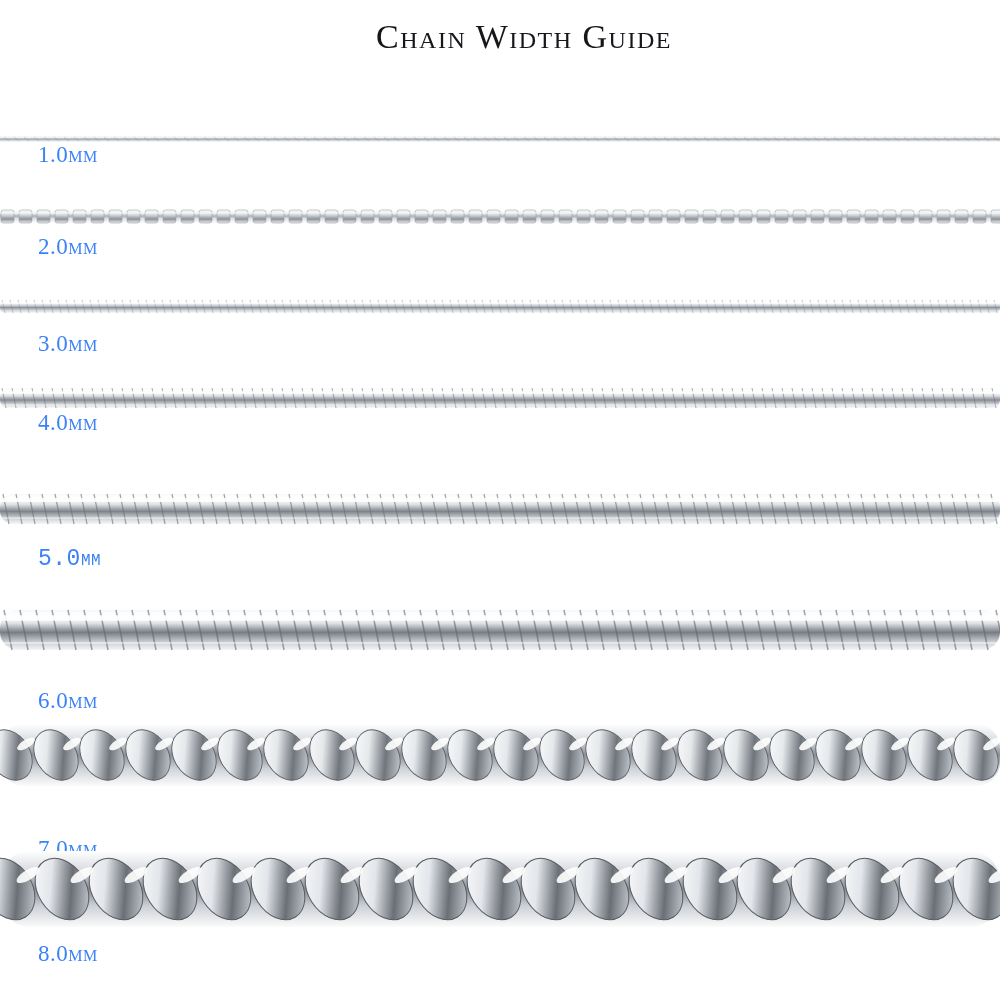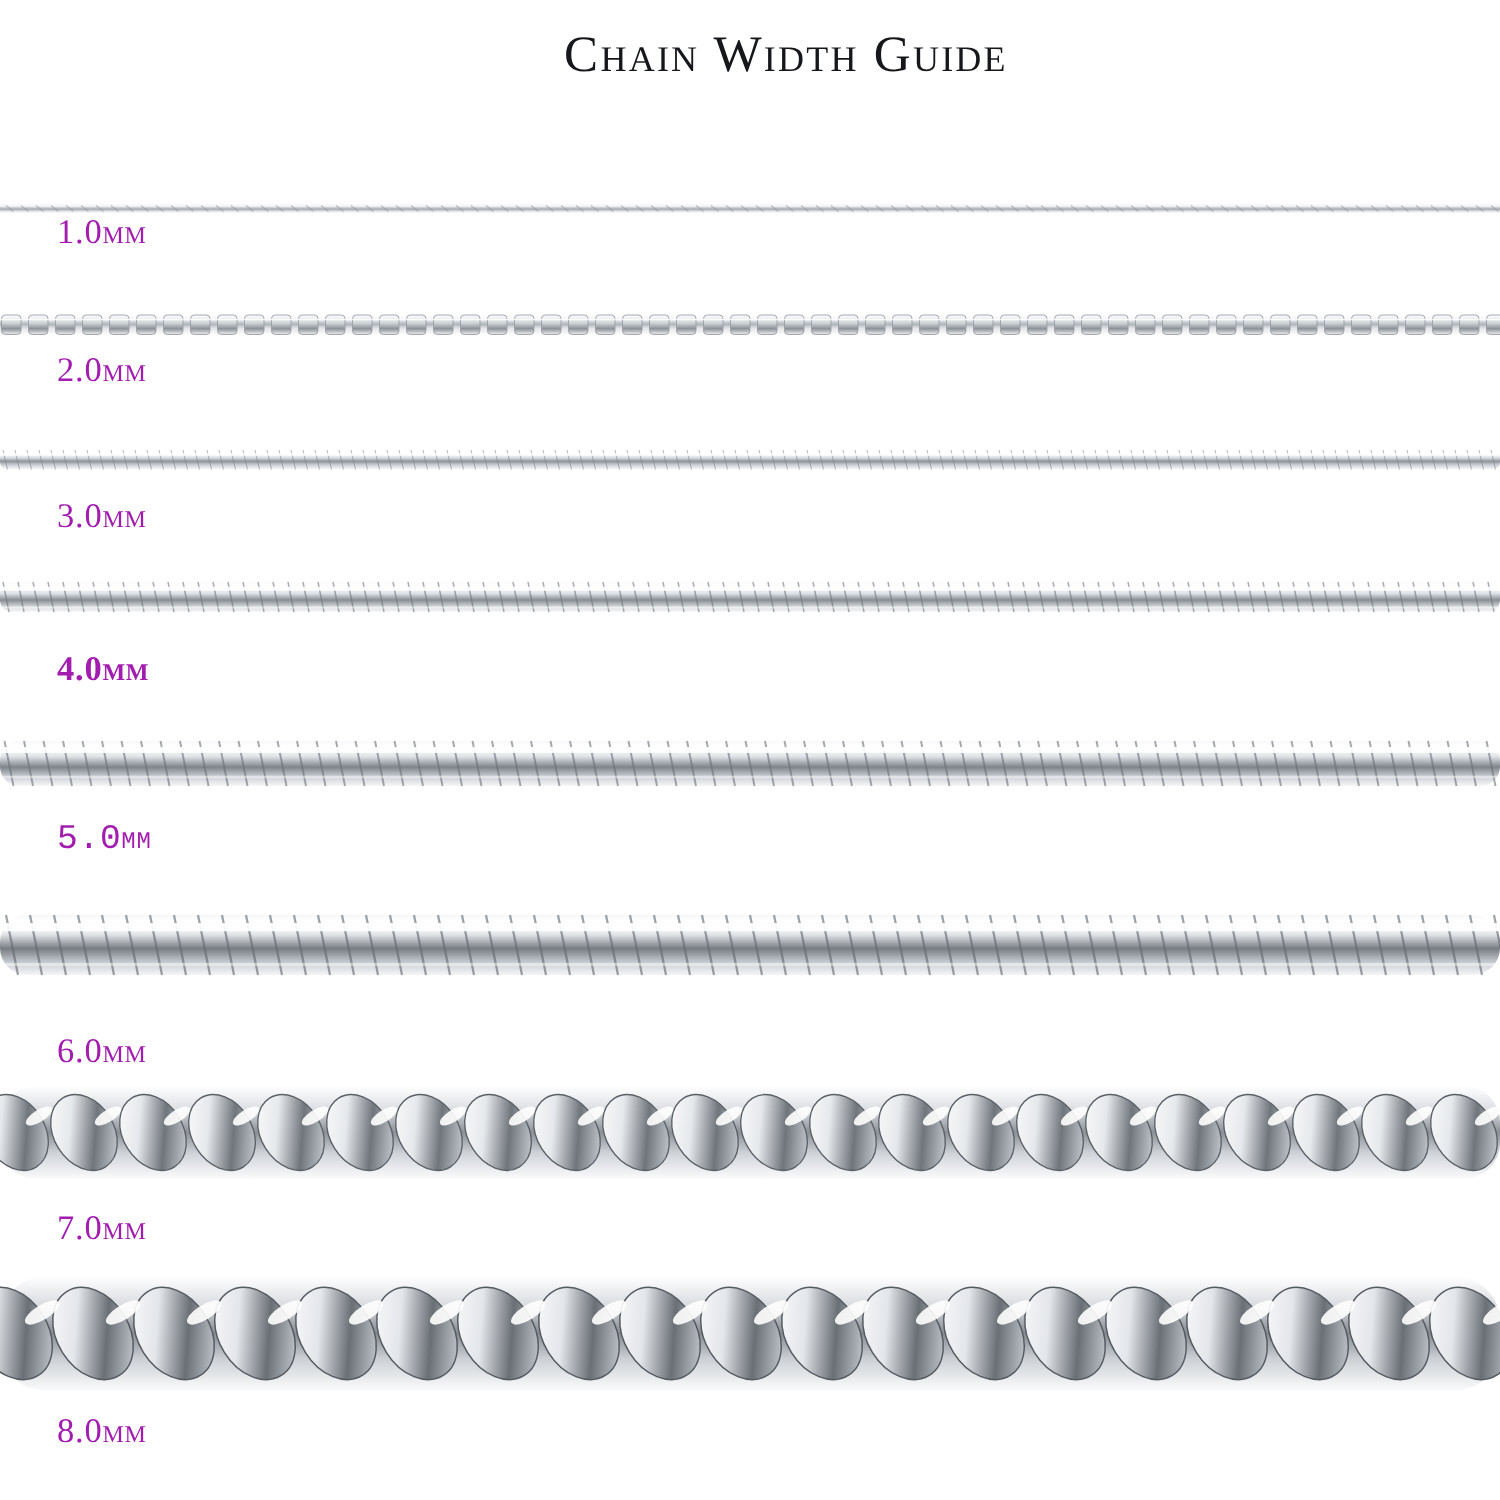--- a/index.html
+++ b/index.html
@@ -50,21 +50,21 @@
     height: 100%;
   }
 
   .row-label {
     position: absolute;
     left: 38px;
     font-family: "Liberation Serif", serif;
     font-size: 23px;
     font-variant: small-caps;
     letter-spacing: 0.5px;
-    color: #a21caf;
+    color: #3b82f6;
     white-space: nowrap;
   }
 </style>
 </head>
 <body>
 
 <div id="guide">
 
   <div class="title">Chain Width Guide</div>
 
@@ -210,21 +210,21 @@
         </linearGradient>
       </defs>
       <rect x="0" y="10" width="1000" height="20" rx="8" fill="url(#g4)"></rect>
       <g stroke="#71767d" stroke-width="1" opacity="0.6">
         <path d="M2 10 l4 20 M12 10 l4 20 M22 10 l4 20 M32 10 l4 20 M42 10 l4 20 M52 10 l4 20 M62 10 l4 20 M72 10 l4 20 M82 10 l4 20 M92 10 l4 20 M102 10 l4 20 M112 10 l4 20 M122 10 l4 20 M132 10 l4 20 M142 10 l4 20 M152 10 l4 20 M162 10 l4 20 M172 10 l4 20 M182 10 l4 20 M192 10 l4 20 M202 10 l4 20 M212 10 l4 20 M222 10 l4 20 M232 10 l4 20 M242 10 l4 20 M252 10 l4 20 M262 10 l4 20 M272 10 l4 20 M282 10 l4 20 M292 10 l4 20 M302 10 l4 20 M312 10 l4 20 M322 10 l4 20 M332 10 l4 20 M342 10 l4 20 M352 10 l4 20 M362 10 l4 20 M372 10 l4 20 M382 10 l4 20 M392 10 l4 20 M402 10 l4 20 M412 10 l4 20 M422 10 l4 20 M432 10 l4 20 M442 10 l4 20 M452 10 l4 20 M462 10 l4 20 M472 10 l4 20 M482 10 l4 20 M492 10 l4 20 M502 10 l4 20 M512 10 l4 20 M522 10 l4 20 M532 10 l4 20 M542 10 l4 20 M552 10 l4 20 M562 10 l4 20 M572 10 l4 20 M582 10 l4 20 M592 10 l4 20 M602 10 l4 20 M612 10 l4 20 M622 10 l4 20 M632 10 l4 20 M642 10 l4 20 M652 10 l4 20 M662 10 l4 20 M672 10 l4 20 M682 10 l4 20 M692 10 l4 20 M702 10 l4 20 M712 10 l4 20 M722 10 l4 20 M732 10 l4 20 M742 10 l4 20 M752 10 l4 20 M762 10 l4 20 M772 10 l4 20 M782 10 l4 20 M792 10 l4 20 M802 10 l4 20 M812 10 l4 20 M822 10 l4 20 M832 10 l4 20 M842 10 l4 20 M852 10 l4 20 M862 10 l4 20 M872 10 l4 20 M882 10 l4 20 M892 10 l4 20 M902 10 l4 20 M912 10 l4 20 M922 10 l4 20 M932 10 l4 20 M942 10 l4 20 M952 10 l4 20 M962 10 l4 20 M972 10 l4 20 M982 10 l4 20 M992 10 l4 20"></path>
       </g>
       <path d="M0 14.5 H1000" stroke="#ffffff" stroke-width="2.6" opacity="0.9"></path>
       <path d="M0 27 H1000" stroke="#ffffff" stroke-width="1.2" opacity="0.5"></path>
     </svg>
   </div>
-  <div class="row-label" style="top:433px;font-weight:bold;">4.0mm</div>
+  <div class="row-label" style="top:410px;">4.0mm</div>
 
   <div class="chain-strip" style="top:483px;height:54px;">
     <svg viewBox="0 0 1000 54" preserveAspectRatio="none" aria-hidden="true">
       <defs>
         <linearGradient id="g5" x1="0" y1="0" x2="0" y2="1">
           <stop offset="0%" stop-color="#f7f8f9"></stop>
           <stop offset="12%" stop-color="#ffffff"></stop>
           <stop offset="34%" stop-color="#e2e5e8"></stop>
           <stop offset="58%" stop-color="#7f848b"></stop>
           <stop offset="80%" stop-color="#cdd1d6"></stop>
@@ -327,21 +327,21 @@
         <ellipse cx="716" cy="30" rx="10" ry="4" transform="rotate(-32 716 30)"></ellipse>
         <ellipse cx="762" cy="30" rx="10" ry="4" transform="rotate(-32 762 30)"></ellipse>
         <ellipse cx="808" cy="30" rx="10" ry="4" transform="rotate(-32 808 30)"></ellipse>
         <ellipse cx="854" cy="30" rx="10" ry="4" transform="rotate(-32 854 30)"></ellipse>
         <ellipse cx="900" cy="30" rx="10" ry="4" transform="rotate(-32 900 30)"></ellipse>
         <ellipse cx="946" cy="30" rx="10" ry="4" transform="rotate(-32 946 30)"></ellipse>
         <ellipse cx="992" cy="30" rx="10" ry="4" transform="rotate(-32 992 30)"></ellipse>
       </g>
     </svg>
   </div>
-  <div class="row-label" style="top:806px;font-family:Liberation Serif, serif;">7.0mm</div>
+  <div class="row-label" style="top:836px;font-family:Liberation Serif, serif;">7.0mm</div>
 
   <div class="chain-strip" style="top:843px;height:96px;">
     <svg viewBox="0 0 1000 96" preserveAspectRatio="none" aria-hidden="true">
       <defs>
         <linearGradient id="g8" x1="0" y1="0" x2="0" y2="1">
           <stop offset="0%" stop-color="#ffffff"></stop>
           <stop offset="25%" stop-color="#d9dce0"></stop>
           <stop offset="50%" stop-color="#868b92"></stop>
           <stop offset="72%" stop-color="#ccd0d5"></stop>
           <stop offset="100%" stop-color="#fafbfb"></stop>

